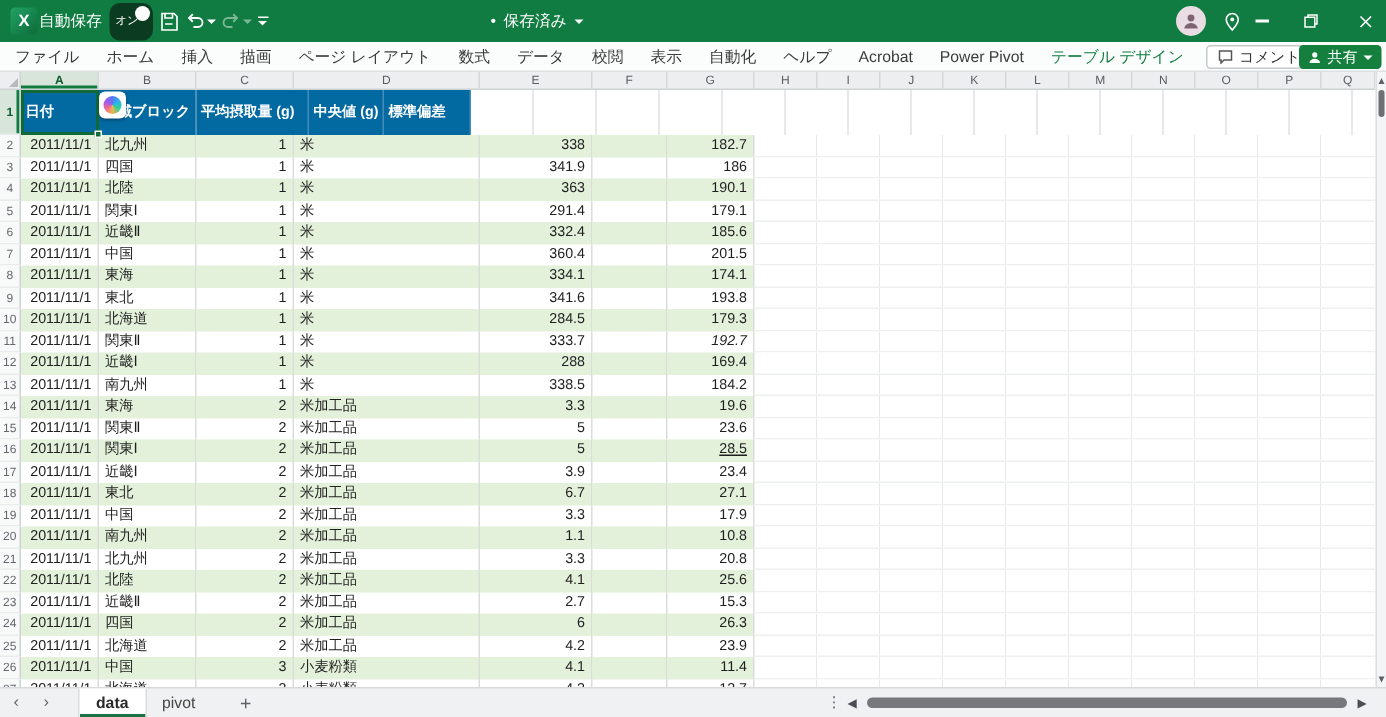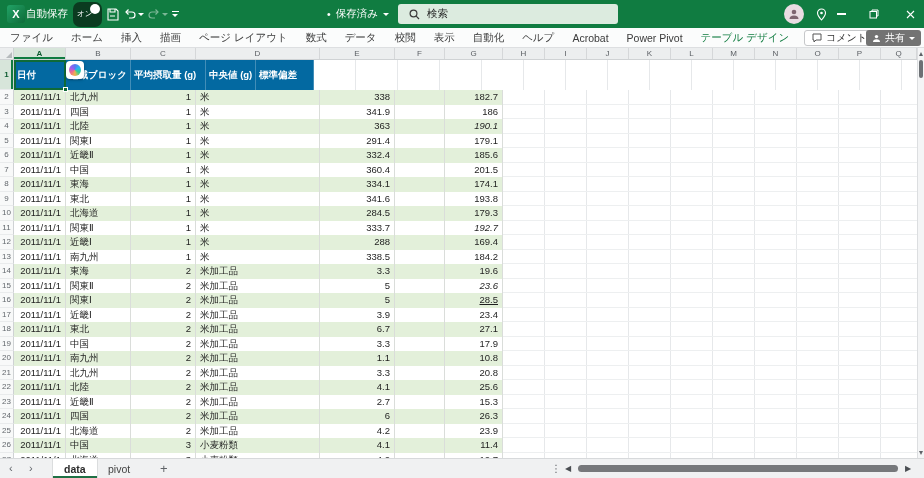--- a/index.html
+++ b/index.html
@@ -27,21 +27,21 @@
   .pinbtn { left:810px; width:22px; }
   .winbtn { width:28px; font-size:10px; }
   .min { left:827px; } .restore { left:860px; } .close { left:896px; }
 
   
   .ribbon { position:absolute; top:28px; left:0; width:924px; height:20px; background:#FBFCFC; border-bottom:1px solid #DDDFE1; }
   .ribbon-tabs { position:absolute; left:10px; top:0; height:20px; display:flex; align-items:center; gap:18px; }
   .rtab { font-size:10.5px; color:#3b3b3b; white-space:nowrap; }
   .rtab.ctx { color:#0F7B3F; }
   .comment-btn { position:absolute; right:49px; top:2px; height:16px; border:1px solid #C6C8CA; border-radius:3px; background:#fff; display:flex; align-items:center; gap:4px; padding:0 7px; font-size:10px; color:#333; }
-  .share-btn { position:absolute; right:3px; top:2px; height:16px; border-radius:3px; background:#737373; display:flex; align-items:center; gap:4px; padding:0 6px; font-size:10px; color:#fff; }
+  .share-btn { position:absolute; right:3px; top:2px; height:16px; border-radius:3px; background:#15803d; display:flex; align-items:center; gap:4px; padding:0 6px; font-size:10px; color:#fff; }
 
   
   .grid { position:absolute; top:48px; left:0; width:917px; height:410px; overflow:hidden; background:#fff; }
   .colletters { display:flex; height:12px; background:#ECEEEF; border-bottom:1px solid #CFD2D4; }
   .corner { flex:0 0 14px; position:relative; border-right:1px solid #CFD2D4; }
   .corner:after { content:""; position:absolute; right:1px; bottom:1px; border-bottom:6px solid #B6BABD; border-left:6px solid transparent; }
   .cl { flex:0 0 auto; text-align:center; font-size:8px; line-height:11px; color:#5A5E63; border-right:1px solid #D5D7D9; }
   .cl.sel { background:#D7E5DA; color:#0E5C31; font-weight:bold; box-shadow:inset 0 -2px 0 #107C41; }
   .xrow { display:flex; height:14.5px; }
   .xrow.hdr { height:30px; }
@@ -120,27 +120,20 @@
       </div>
     <div class="qatbtn" style="left:169px;width:12px;flex-direction:column;gap:1.5px;">
       <div style="width:7px;height:1px;background:#fff;"></div>
         <span class="caret-w"></span>
     </div>
     <div class="tb savedwrap">
       <span>•</span>
       <span>保存済み</span>
       <span class="caret-w"></span>
     </div>
-    <div class="searchbox">
-      <svg width="11" height="11" viewBox="0 0 11 11">
-          <circle cx="4.5" cy="4.5" r="3.4" fill="none" stroke="#3a3a3a" stroke-width="1.2"></circle>
-          <path d="M7.2 7.2L10 10" stroke="#3a3a3a" stroke-width="1.2"></path>
-        </svg>
-      <span class="stext">検索</span>
-    </div>
     <div class="avatar">
       <svg width="12" height="12" viewBox="0 0 12 12">
           <circle cx="6" cy="4" r="2.3" fill="#7E6470"></circle>
           <path d="M1.5 11a4.5 3.6 0 0 1 9 0z" fill="#7E6470"></path>
         </svg>
     </div>
     <div class="qatbtn pinbtn">
       <svg width="11" height="13" viewBox="0 0 11 13">
           <path d="M5.5 1a4 4 0 0 1 4 4c0 2.6-4 7-4 7s-4-4.4-4-7a4 4 0 0 1 4-4z" fill="none" stroke="#fff" stroke-width="1.1"></path>
           <circle cx="5.5" cy="5" r="1.3" fill="#fff"></circle>
@@ -250,21 +243,21 @@
           <div class="ghost"></div>
         </div>
         <div class="xrow band">
           <div class="gut">4</div>
           <div class="c r" style="flex-basis: 52px;">2011/11/1</div>
           <div class="c l" style="flex-basis: 65px;">北陸</div>
           <div class="c r" style="flex-basis: 65px;">1</div>
           <div class="c l" style="flex-basis: 124px;">米</div>
           <div class="c r" style="flex-basis: 75px;">363</div>
           <div class="c r" style="flex-basis: 50px;"></div>
-          <div class="c r" style="flex-basis: 58px; font-style: italic;">190.1</div>
+          <div class="c r" style="flex-basis: 58px;">190.1</div>
           <div class="ghost"></div>
         </div>
         <div class="xrow">
           <div class="gut">5</div>
           <div class="c r" style="flex-basis: 52px;">2011/11/1</div>
           <div class="c l" style="flex-basis: 65px;">関東Ⅰ</div>
           <div class="c r" style="flex-basis: 65px;">1</div>
           <div class="c l" style="flex-basis: 124px;">米</div>
           <div class="c r" style="flex-basis: 75px;">291.4</div>
           <div class="c r" style="flex-basis: 50px;"></div>
@@ -371,21 +364,21 @@
           <div class="ghost"></div>
         </div>
         <div class="xrow">
           <div class="gut">15</div>
           <div class="c r" style="flex-basis: 52px;">2011/11/1</div>
           <div class="c l" style="flex-basis: 65px;">関東Ⅱ</div>
           <div class="c r" style="flex-basis: 65px;">2</div>
           <div class="c l" style="flex-basis: 124px;">米加工品</div>
           <div class="c r" style="flex-basis: 75px;">5</div>
           <div class="c r" style="flex-basis: 50px;"></div>
-          <div class="c r" style="flex-basis: 58px; font-style: italic;">23.6</div>
+          <div class="c r" style="flex-basis: 58px;">23.6</div>
           <div class="ghost"></div>
         </div>
         <div class="xrow band">
           <div class="gut">16</div>
           <div class="c r" style="flex-basis: 52px;">2011/11/1</div>
           <div class="c l" style="flex-basis: 65px;">関東Ⅰ</div>
           <div class="c r" style="flex-basis: 65px;">2</div>
           <div class="c l" style="flex-basis: 124px;">米加工品</div>
           <div class="c r" style="flex-basis: 75px;">5</div>
           <div class="c r" style="flex-basis: 50px;"></div>

